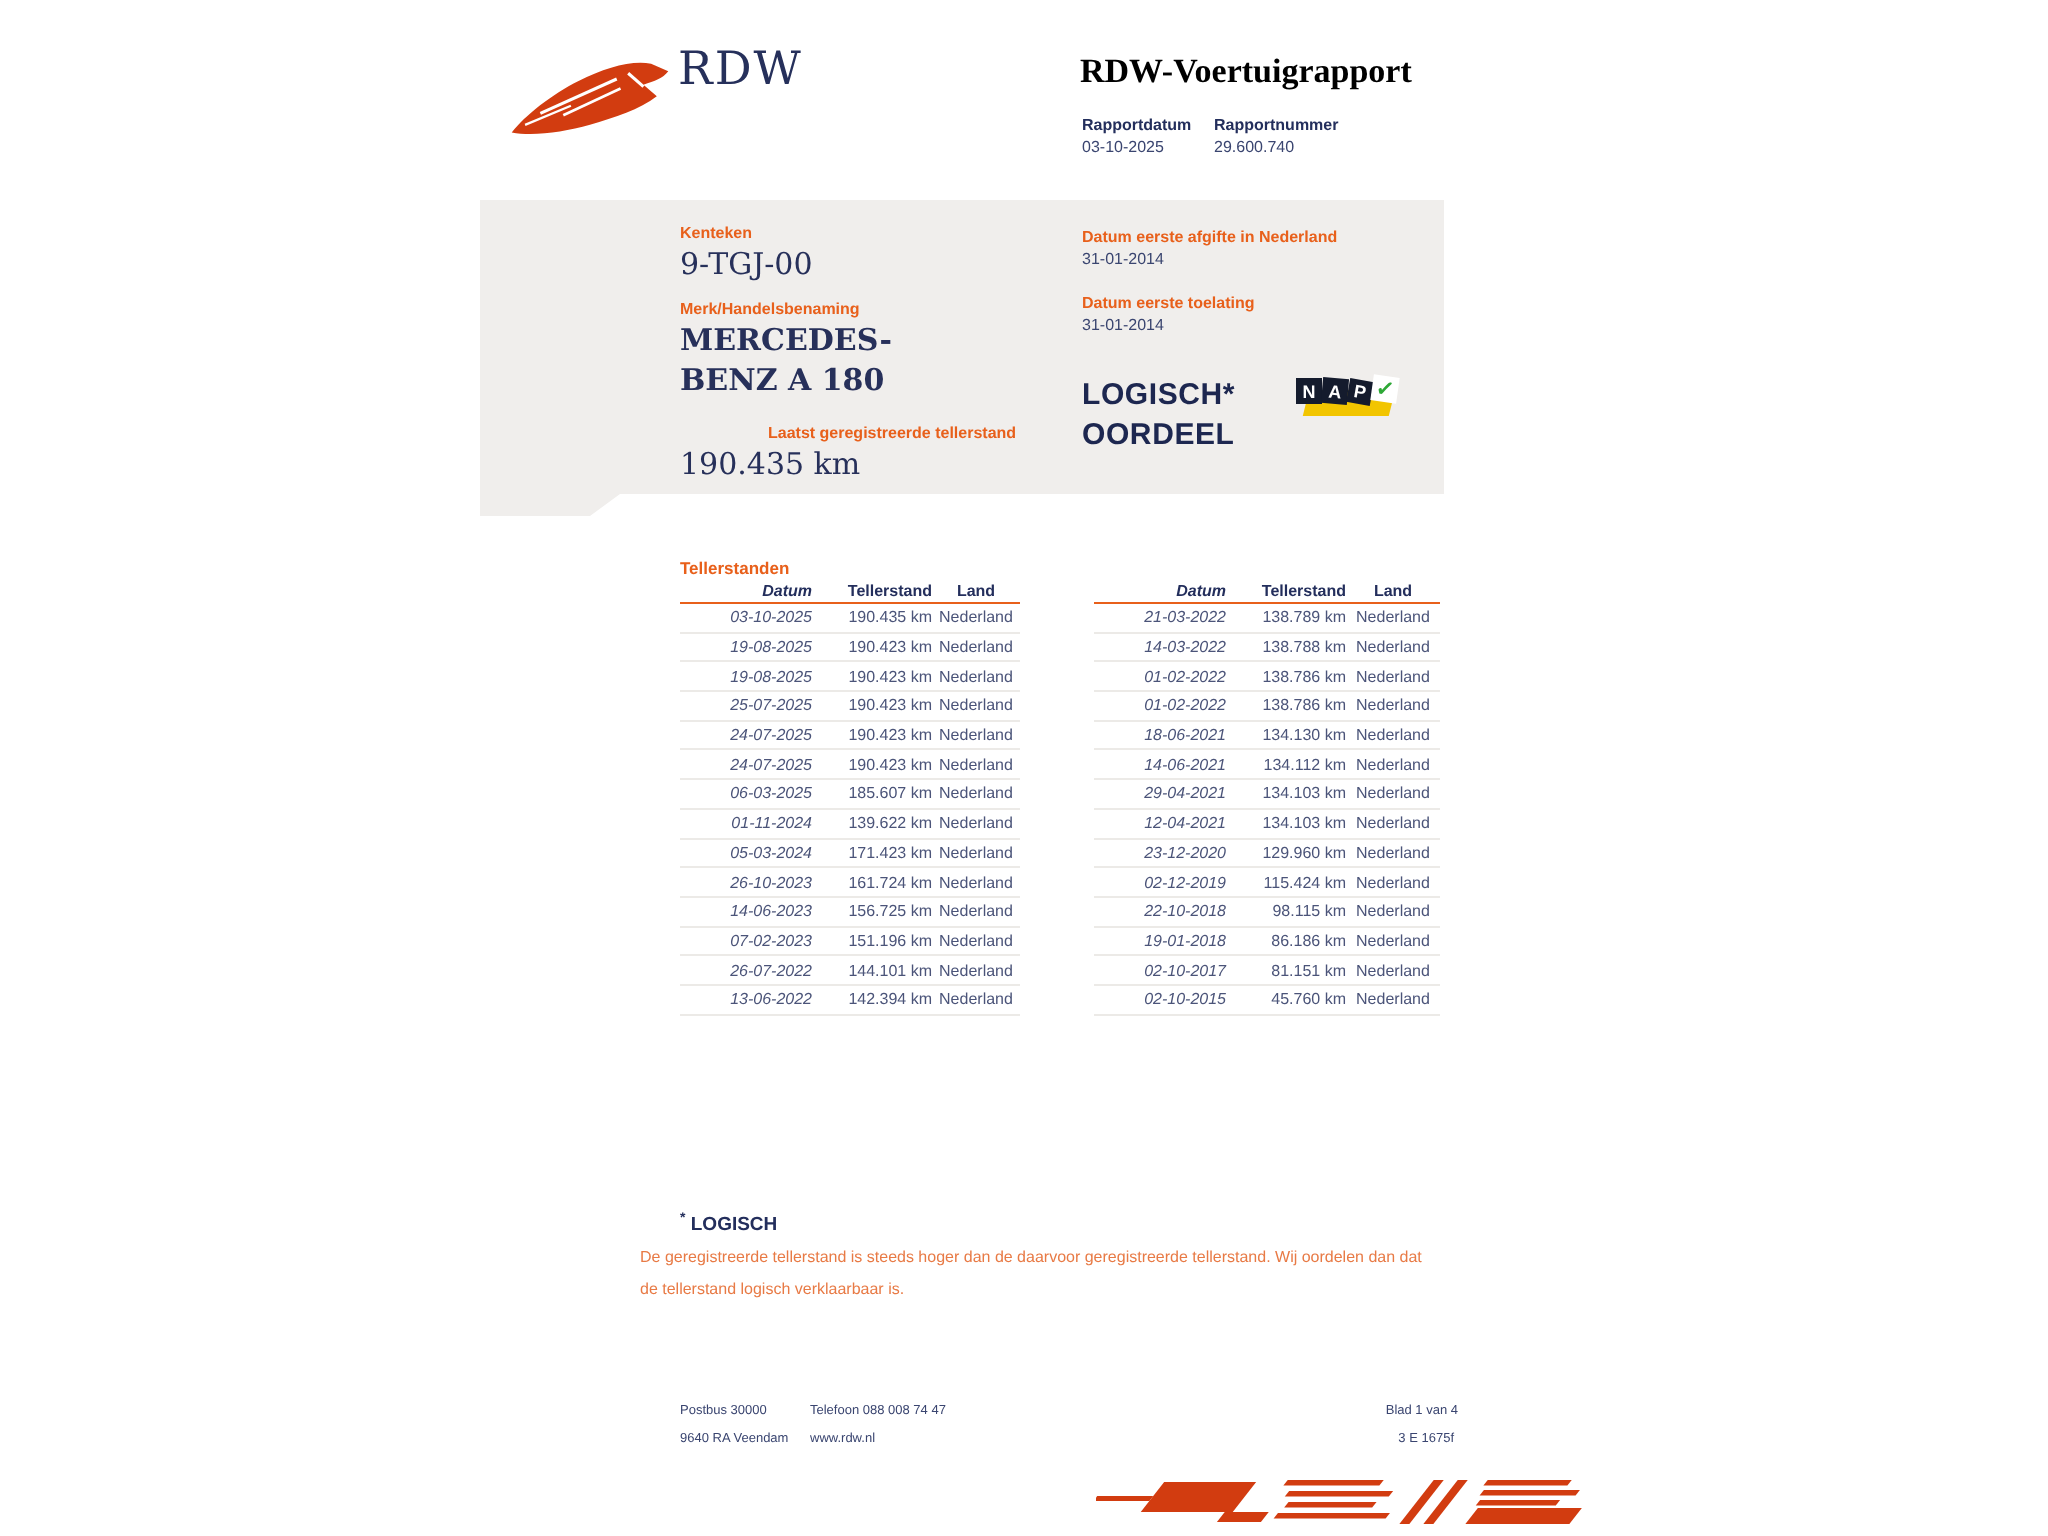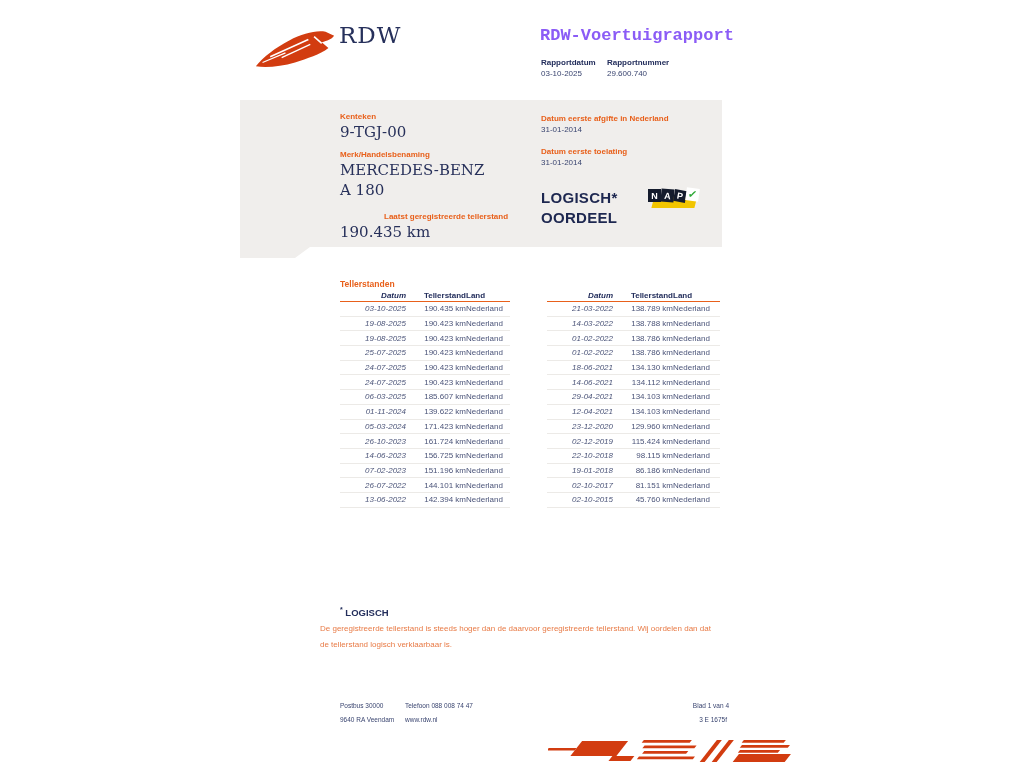--- a/index.html
+++ b/index.html
@@ -2,34 +2,34 @@
 <html><head>
 <meta charset="utf-8">
 <style>
   * { margin:0; padding:0; box-sizing:border-box; }
   html,body { width:1024px; height:768px; background:#ffffff; font-family:"Liberation Sans", sans-serif; }
   #page { position:relative; width:1024px; height:768px; background:#fff; overflow:hidden; }
 
   
   #logo-wing { position:absolute; left:253px; top:27px; width:84px; height:46px; }
   #logo-text { position:absolute; left:339px; top:22px; font-family:"DejaVu Serif", serif; font-size:23px; letter-spacing:1px; color:#26305b; }
-  #report-title { position:absolute; left:540px; top:26px; font-family:Liberation Mono, monospace; font-weight:bold; font-size:17px; color:#8b5cf6; }
+  #report-title { position:absolute; left:540px; top:26px; font-family:Liberation Serif, serif; font-weight:bold; font-size:17px; color:#000000; }
   .meta-label { position:absolute; top:58px; font-size:8px; font-weight:bold; color:#232e5c; }
   .meta-value { position:absolute; top:69px; font-size:8px; color:#3a4570; }
   #meta-date-label, #meta-date-value { left:541px; }
   #meta-num-label, #meta-num-value { left:607px; }
 
   
   #vehicle-panel { position:absolute; left:240px; top:100px; width:482px; height:158px; background:#f0eeec;
     clip-path: polygon(0 0, 482px 0, 482px 147px, 70px 147px, 55px 158px, 0 158px); }
   .olabel { position:absolute; font-size:8px; font-weight:bold; color:#e8601b; }
   .bigval { position:absolute; font-family:"DejaVu Serif", serif; font-size:15px; color:#27305a; line-height:20px; }
   .smallval { position:absolute; font-size:8px; color:#3a4570; }
   #kenteken-label { left:340px; top:112px; } #kenteken-value { left:340px; top:122px; }
-  #merk-label { left:340px; top:150px; } #merk-value { left:340px; top:160px; width:150px; }
+  #merk-label { left:340px; top:150px; } #merk-value { left:340px; top:160px; width:150px;font-weight:bold; }
   #teller-label { left:340px; top:212px;padding-left:44px; } #teller-value { left:340px; top:222px; }
   #afgifte-label { left:541px; top:114px; } #afgifte-value { left:541px; top:125px; }
   #toelating-label { left:541px; top:147px; } #toelating-value { left:541px; top:158px; }
   #oordeel { position:absolute; left:541px; top:188px; font-size:15px; font-weight:bold; color:#1d2750; line-height:20px; letter-spacing:.3px; }
 
   
   #nap-logo { position:absolute; left:648px; top:186px; width:50px; height:26px; }
   #nap-yellow { position:absolute; left:5px; top:9px; width:43px; height:13px; background:#f2c500; transform:skewX(-14deg); }
   .nap-box { position:absolute; width:13px; height:13px; background:#141b2d; color:#fff; font-size:9px; font-weight:bold;
     display:flex; align-items:center; justify-content:center; }
@@ -41,21 +41,21 @@
   #tables-title { position:absolute; left:340px; top:279px; font-size:8.5px; font-weight:bold; color:#e8601b; }
   .vtable { position:absolute; top:290px; }
   #table-left { left:340px; width:170px; }
   #table-right { left:547px; width:173px; }
   .thead { display:flex; align-items:flex-end; height:12px; border-bottom:1.6px solid #e8601b; padding-bottom:1px; }
   .thead span { font-size:8px; font-weight:bold; color:#232e5c; }
   .trow { display:flex; align-items:center; height:14.7px; border-bottom:1px solid #eceae7; }
   .trow span { font-size:8px; color:#4b5479; }
   .tc0 { width:66px; text-align:right;font-style:italic; }
   .tc1 { width:60px; text-align:right; }
-  .tc2 { flex:1; text-align:left; }
+  .tc2 { flex:1; text-align:center; }
 
   
   #footnote-title { position:absolute; left:340px; top:606px; font-size:9.5px; font-weight:bold; color:#232e5c; }
   #footnote-title sup { font-size:7px; }
   #footnote-text { position:absolute; left:320px; top:621px; width:396px; font-size:8px; color:#e87a45; line-height:15.5px; }
 
   
   .foot { position:absolute; font-size:6.5px; color:#3a4570; }
   #foot-addr1 { left:340px; top:702px; } #foot-addr2 { left:340px; top:716px; }
   #foot-phone { left:405px; top:702px; } #foot-site { left:405px; top:716px; }

